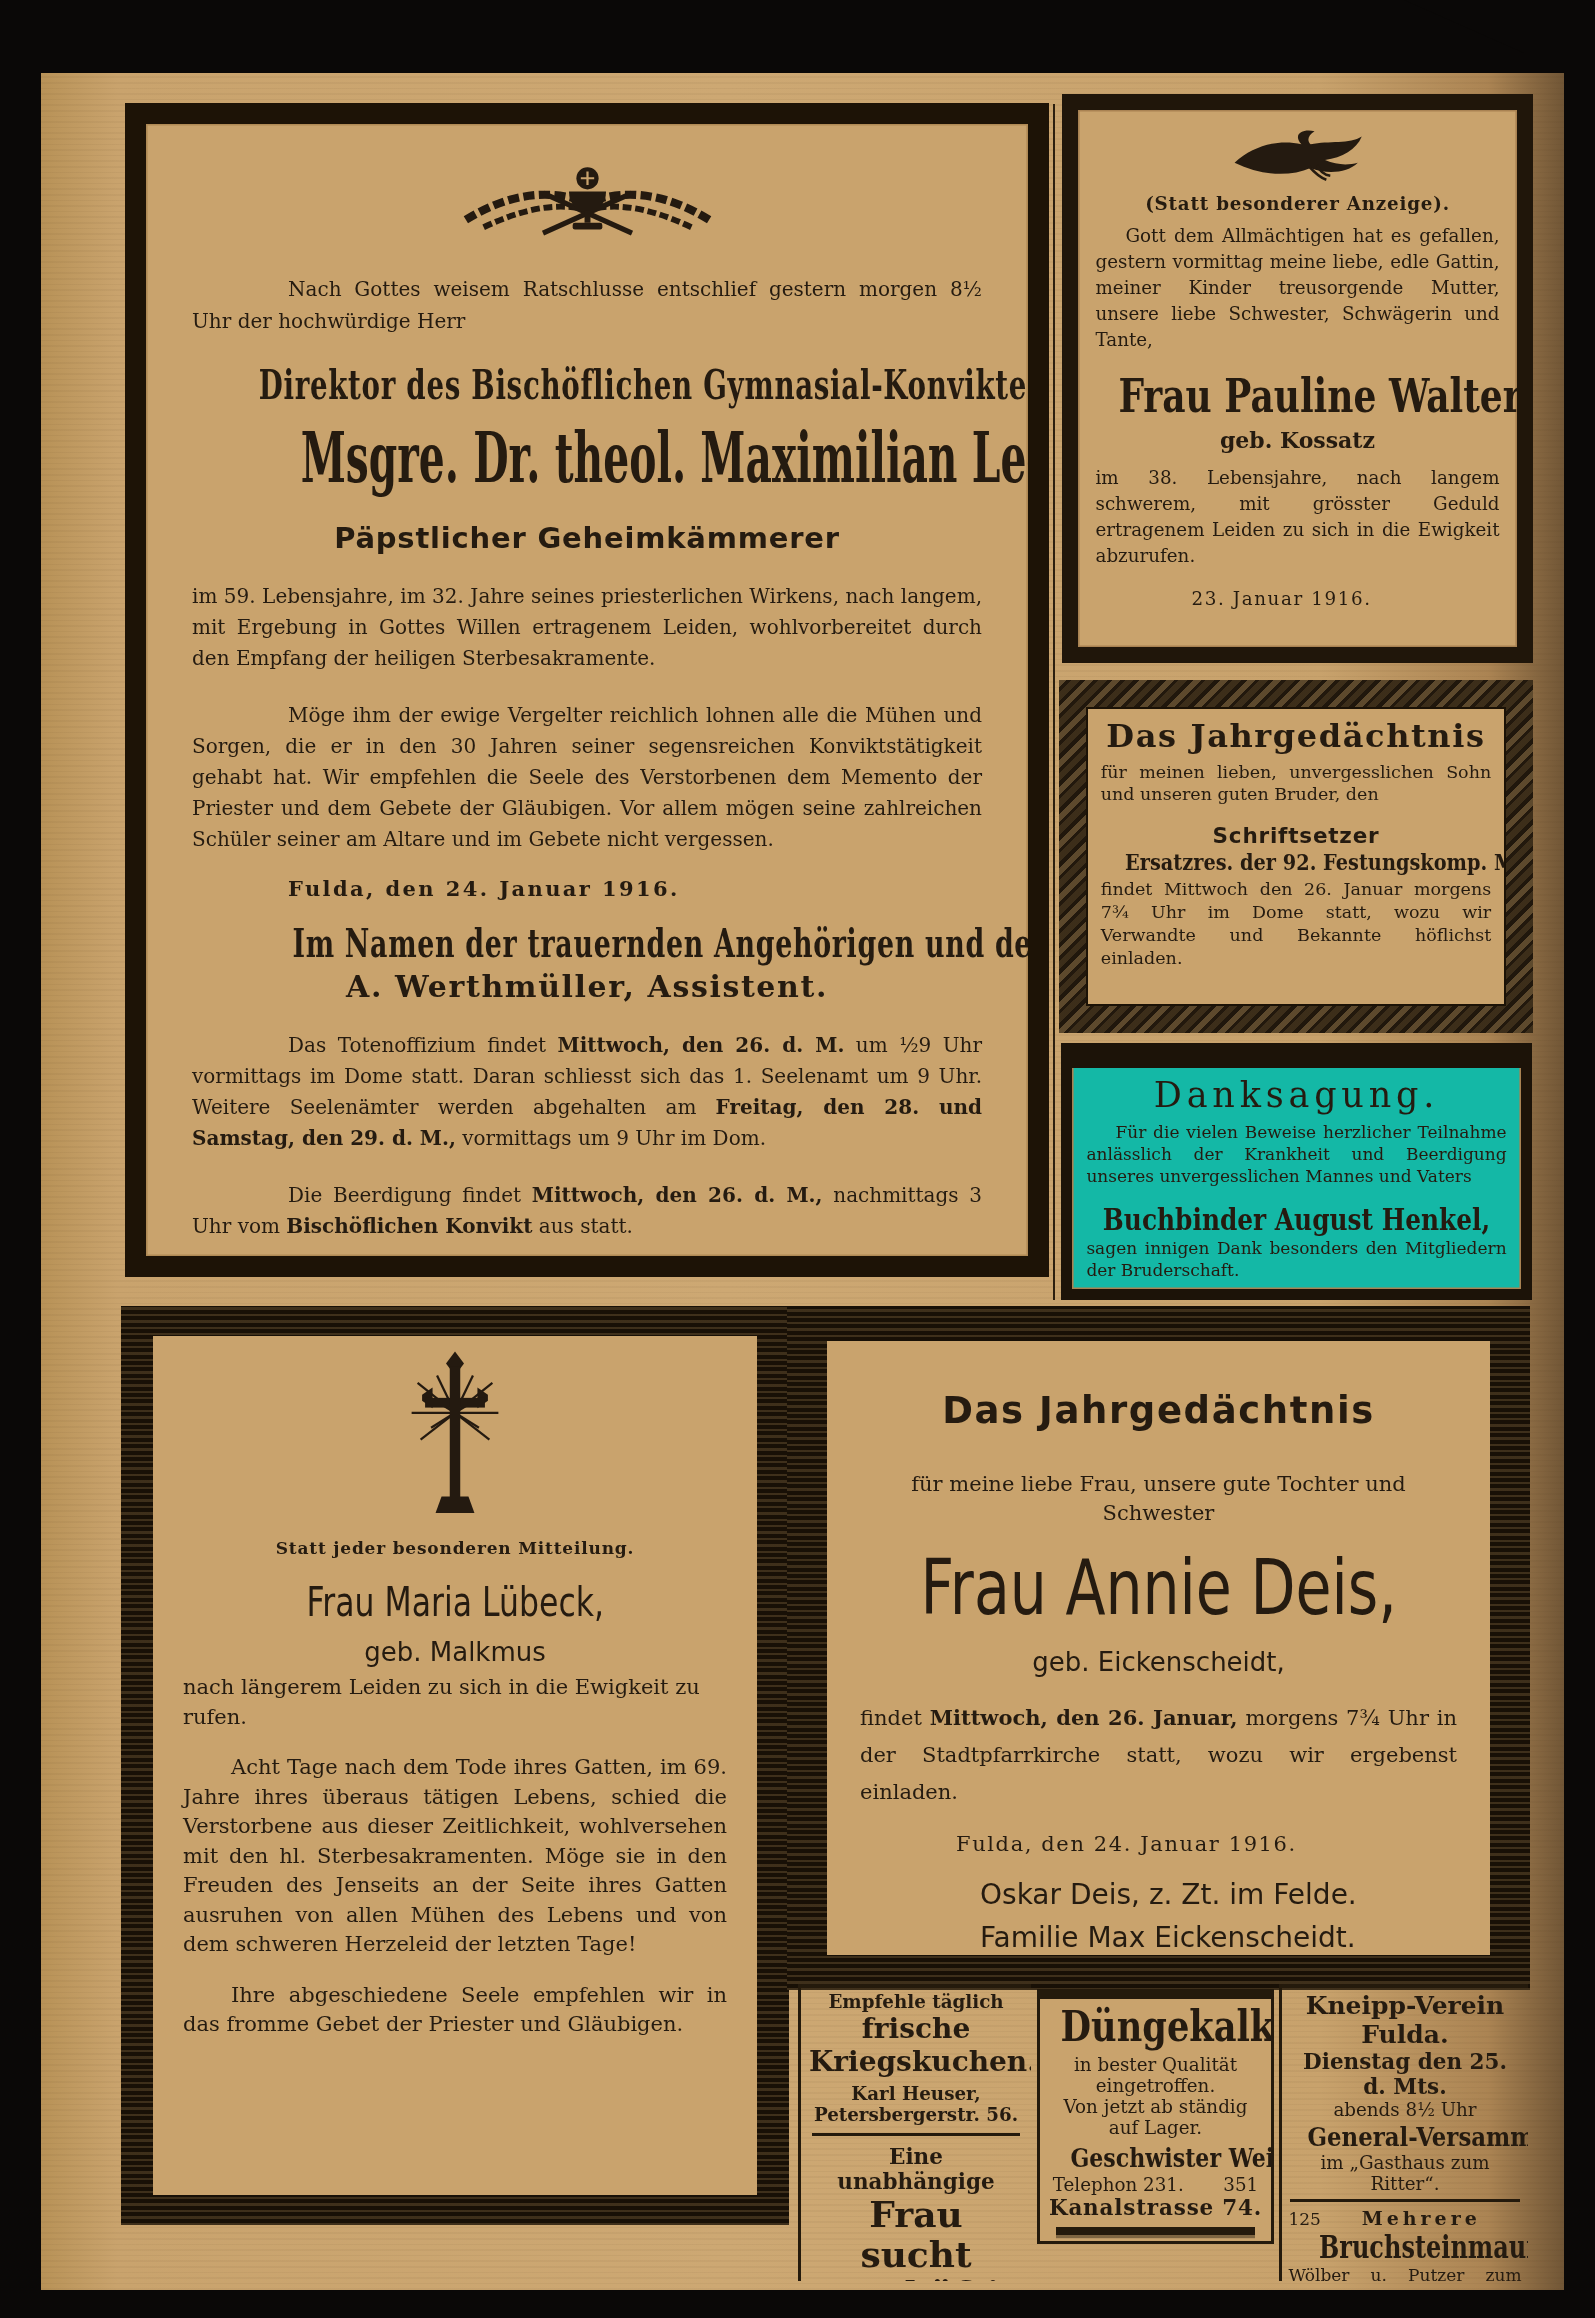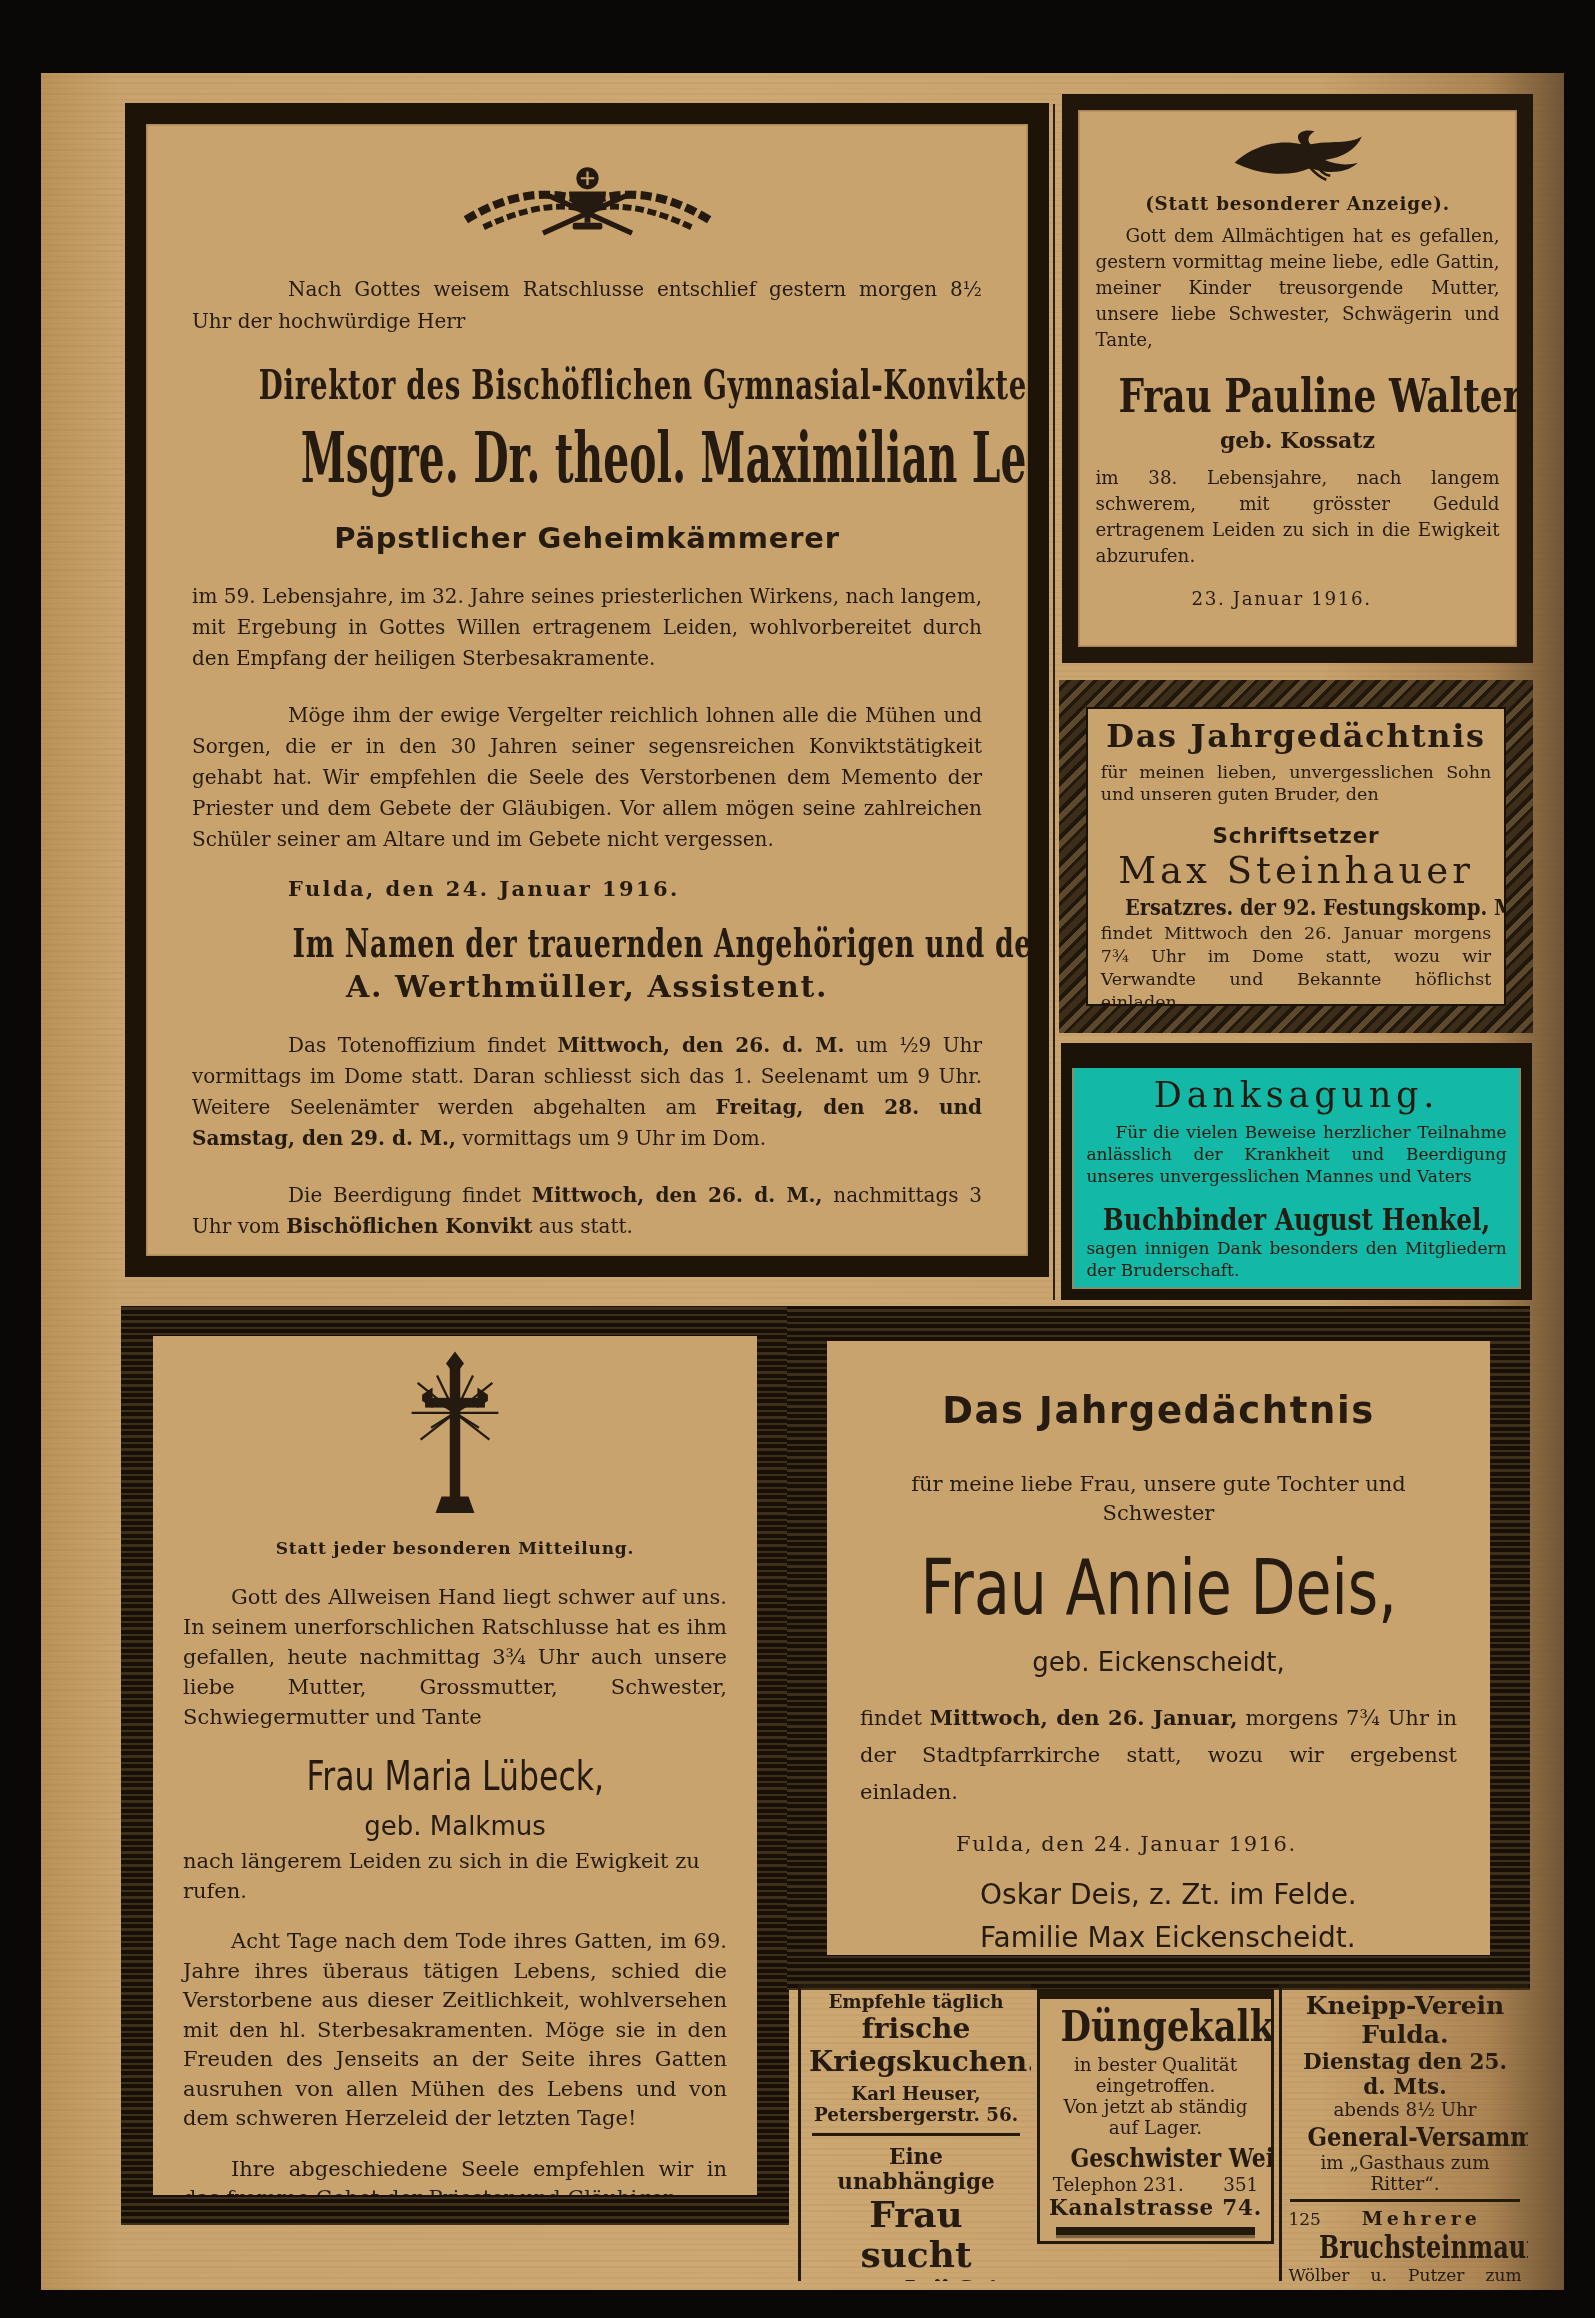--- a/index.html
+++ b/index.html
@@ -171,21 +171,20 @@
     <p class="walt-p j">im 38. Lebensjahre, nach langem schwerem, mit grösster Geduld ertragenem Leiden zu sich in die Ewigkeit abzurufen.</p>
     <div class="walt-date2">23. Januar 1916.</div>
 
   </div>
 
   <div class="fr-stein">
     <div class="stein-in">
       <div class="stein-title c">Das Jahrgedächtnis</div>
       <p class="stein-intro j">für meinen lieben, unvergesslichen Sohn und unseren guten Bruder, den</p>
       <div class="stein-rank c b sans">Schriftsetzer</div>
-      <div class="stein-name c">Max Steinhauer</div>
       <div class="stein-unit c"><span class="condS fit">Ersatzres. der 92. Festungskomp. Mainz-Kostheim,</span></div>
       <p class="stein-p j">findet Mittwoch den 26. Januar morgens 7¾ Uhr im Dome statt, wozu wir Verwandte und Bekannte höflichst einladen.</p>
 
     </div>
   </div>
 
   <div class="fr-henkel">
     <div class="henk-band"></div>
     <div class="henk-title c">Danksagung.</div>
     <p class="henk-p j">Für die vielen Beweise herzlicher Teilnahme anlässlich der Krankheit und Beerdigung unseres unvergesslichen Mannes und Vaters</p>
@@ -214,21 +213,20 @@
         <g fill="#241a10">
           <path d="M80,2 l12,16 -12,16 -12,-16 z"></path>
           <path d="M36,60 l14,-10 v28 l-14,-10 z"></path>
             <path d="M124,60 l-14,-10 v28 l14,-10 z"></path>
           <rect x="40" y="64" width="80" height="13"></rect>
           <rect x="73" y="22" width="14" height="176"></rect>
           <path d="M62,196 h36 l8,22 h-52 z"></path>
         </g>
       </svg>
       <div class="lueb-motto c">Statt jeder besonderen Mitteilung.</div>
-      <p class="lueb-intro j">Gott des Allweisen Hand liegt schwer auf uns.  In seinem unerforschlichen Ratschlusse hat es ihm gefallen, heute nachmittag 3¾ Uhr auch unsere liebe Mutter, Grossmutter, Schwester, Schwiegermutter und Tante</p>
       <div class="lueb-name c"><span class="condN fit">Frau Maria Lübeck,</span></div>
       <div class="lueb-geb c sans">geb. Malkmus</div>
       <p class="lueb-p">nach längerem Leiden zu sich in die Ewigkeit zu rufen.</p>
       <p class="lueb-p j ind2">Acht Tage nach dem Tode ihres Gatten, im 69. Jahre ihres überaus tätigen Lebens, schied die Verstorbene aus dieser Zeitlichkeit, wohlversehen mit den hl. Sterbesakramenten.  Möge sie in den Freuden des Jenseits an der Seite ihres Gatten ausruhen von allen Mühen des Lebens und von dem schweren Herzeleid der letzten Tage!</p>
       <p class="lueb-p j ind2">Ihre abgeschiedene Seele empfehlen wir in das fromme Gebet der Priester und Gläubigen.</p>
 
     </div>
   </div>
 
   <div class="fr-deis wavy">

